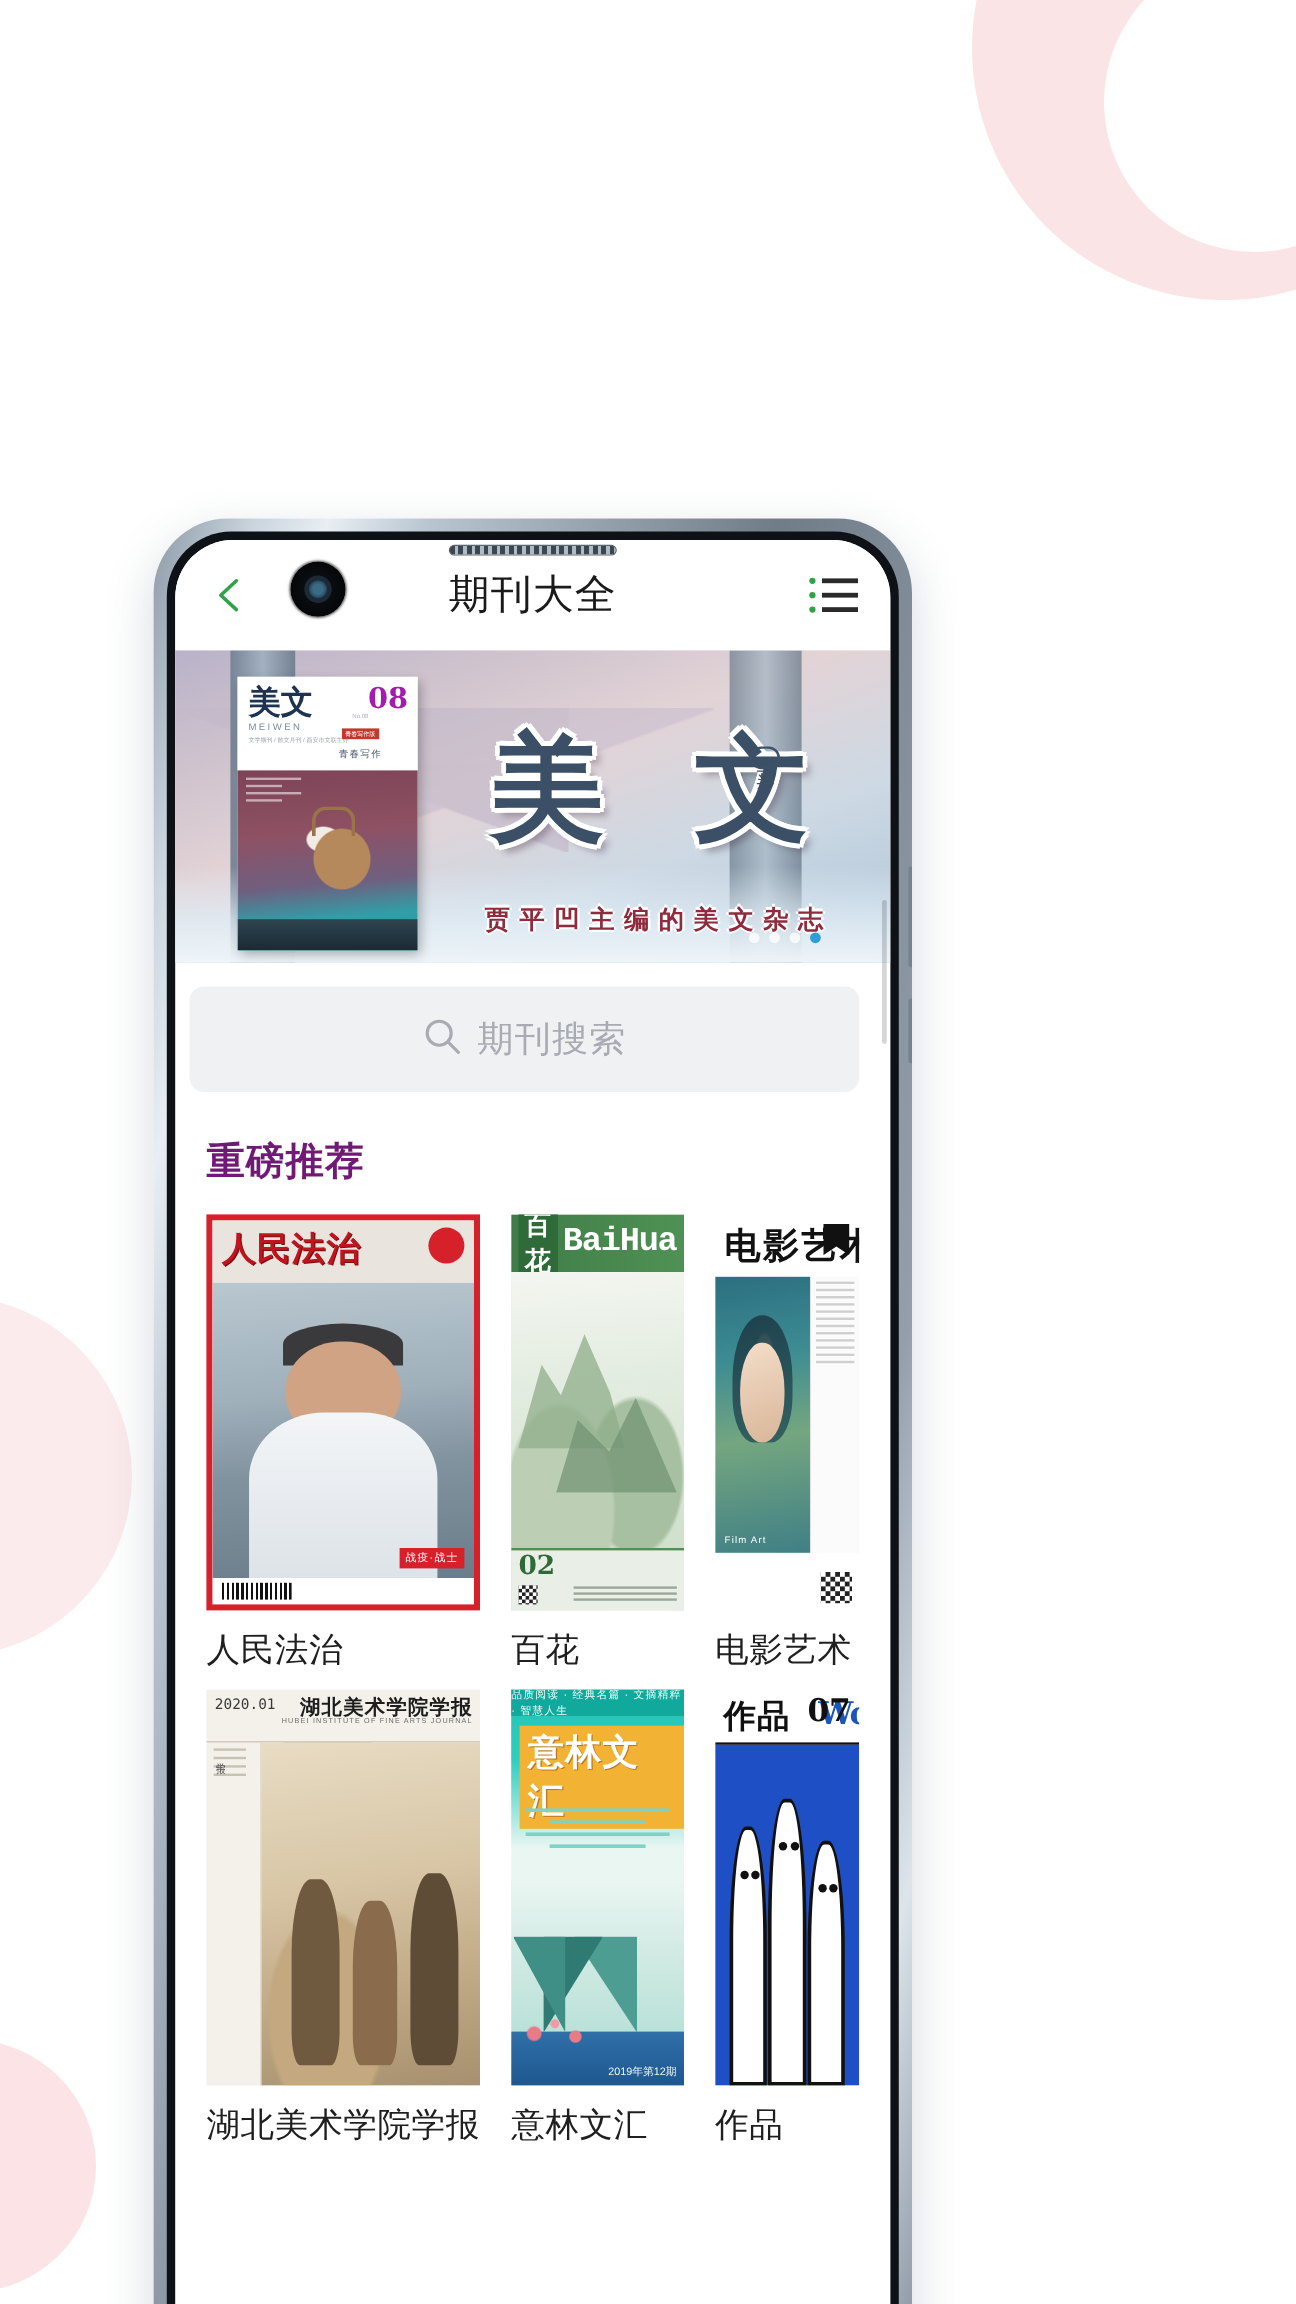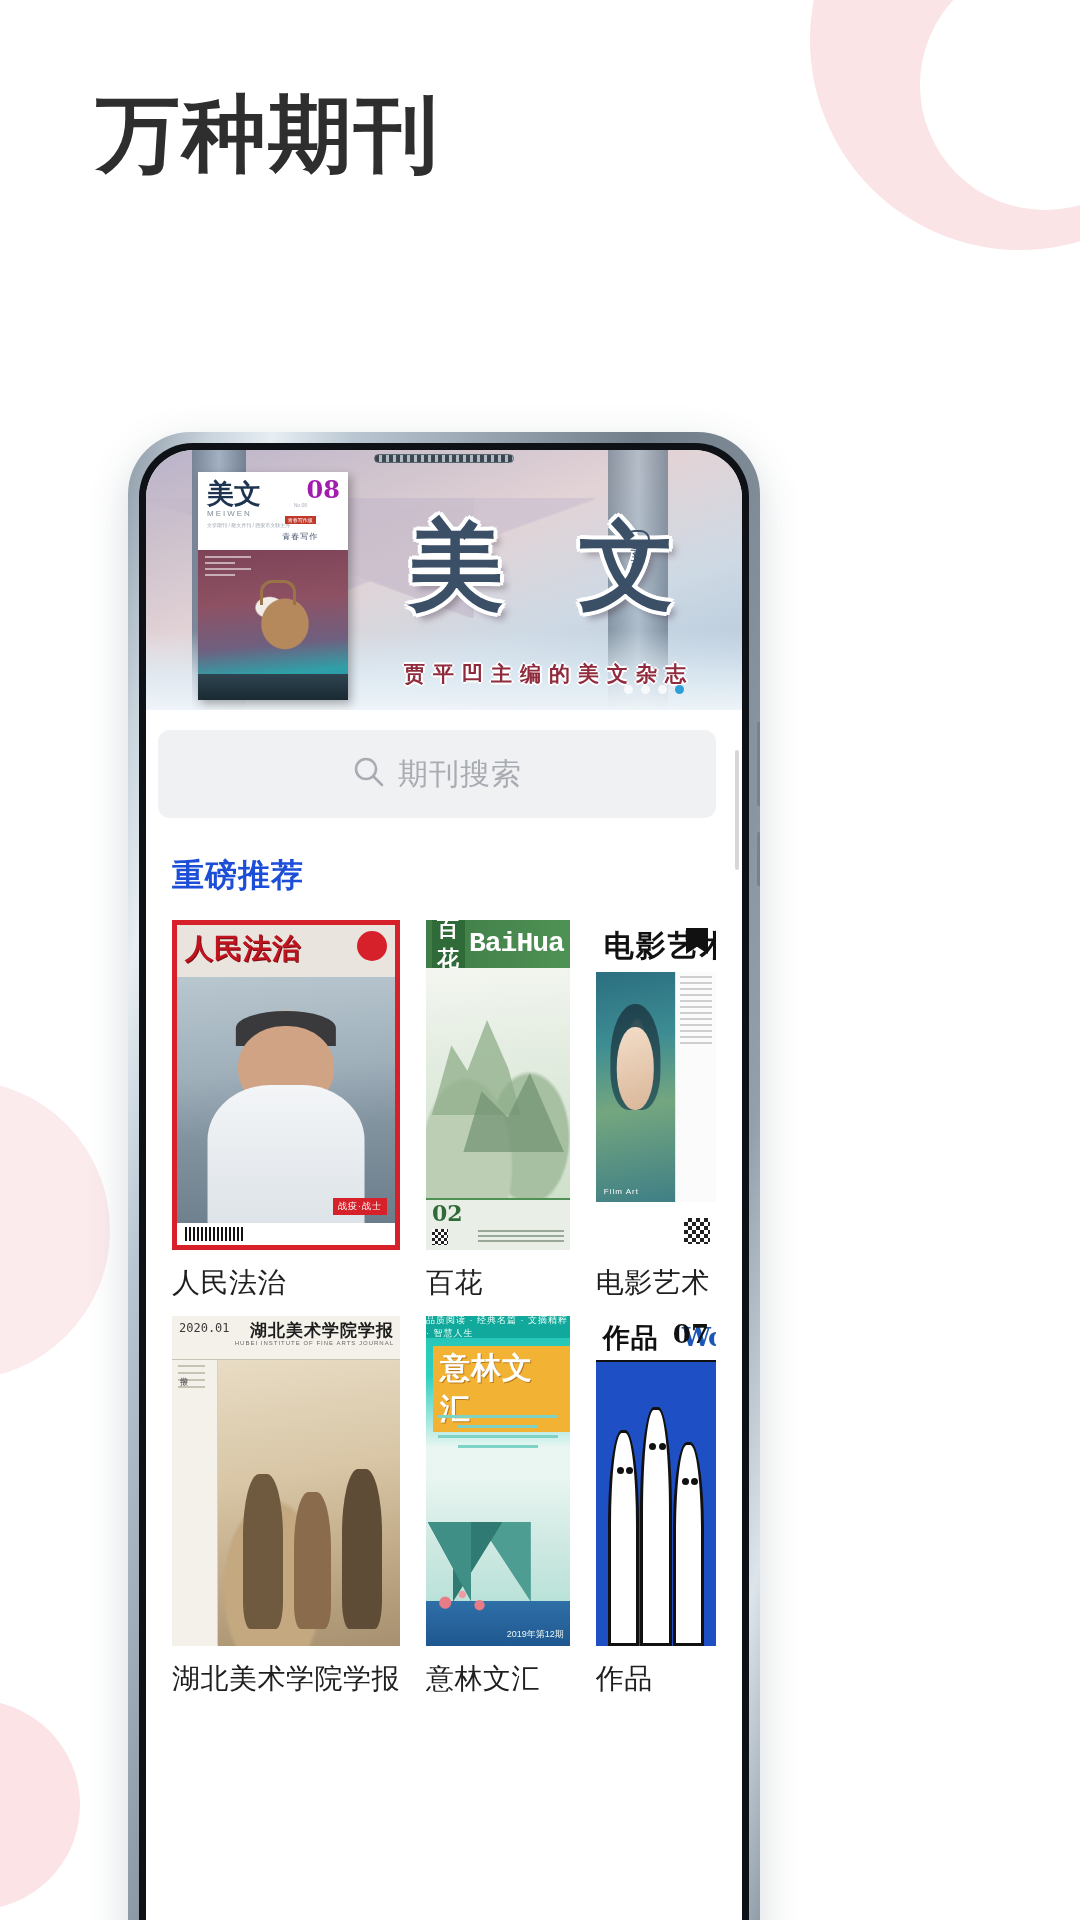--- a/index.html
+++ b/index.html
@@ -236,21 +236,21 @@
   #search-wrap { padding:20px 26px 0 12px; }
   #search-bar {
     height:88px; background:#f0f1f3; border-radius:12px;
     display:flex; align-items:center; justify-content:center; gap:12px;
   }
   #search-placeholder { font-size:30px; color:#a8acb2; letter-spacing:1px; }
 
   
   #section-title {
     padding:36px 26px 0 26px;
-    font-size:32px; font-weight:bold; color:#1d4ed8; letter-spacing:1px;
+    font-size:32px; font-weight:bold; color:#701a75; letter-spacing:1px;
   }
 
   
   #grid {
     padding:22px 26px 0 26px;
     display:grid; grid-template-columns:repeat(3,1fr);
     column-gap:26px; row-gap:14px;
   }
   .mag-cell { }
   .mag-cover {
@@ -513,30 +513,48 @@
 </style>
 </head>
 <body>
 
 <div class="blob" id="blob-tr"></div>
 <div class="blob" id="blob-tr2"></div>
 <div class="blob" id="blob-l"></div>
 <div class="blob" id="blob-bl"></div>
 
 <div id="hero">
-  <div id="hero-title">万种期刊</div>
 </div>
 
 <div id="phone">
   <div id="side-btn"></div>
   <div id="side-btn2"></div>
   <div id="phone-inner">
     <div id="screen">
       <div id="earpiece"></div>
 
+      <div id="app-header">
+        <span id="punch-hole"></span>
+        <span id="back-icon">
+          <svg viewBox="0 0 38 38" width="38" height="38">
+            <path d="M25 7 L12 19 L25 31" fill="none" stroke="#2fa34a" stroke-width="3" stroke-linecap="round" stroke-linejoin="round"></path>
+          </svg>
+        </span>
+        <div id="header-title">期刊大全</div>
+        <span id="menu-icon">
+          <svg viewBox="0 0 44 34" width="44" height="34">
+            <circle cx="5" cy="5" r="2.6" fill="#2fa34a"></circle>
+            <circle cx="5" cy="17" r="2.6" fill="#2fa34a"></circle>
+            <circle cx="5" cy="29" r="2.6" fill="#2fa34a"></circle>
+            <rect x="13" y="3" width="30" height="4" fill="#2a2a2a"></rect>
+            <rect x="13" y="15" width="30" height="4" fill="#2a2a2a"></rect>
+            <rect x="13" y="27" width="30" height="4" fill="#2a2a2a"></rect>
+          </svg>
+        </span>
+      </div>
 
       <div id="banner">
         <div id="banner-mtn"></div>
         <div id="banner-pillar-l"></div>
         <div id="banner-pillar-r"></div>
         <div id="banner-snow"></div>
 
         <div id="cover-card">
           <div id="cover-top">
             <div id="cover-logo">美文</div>

